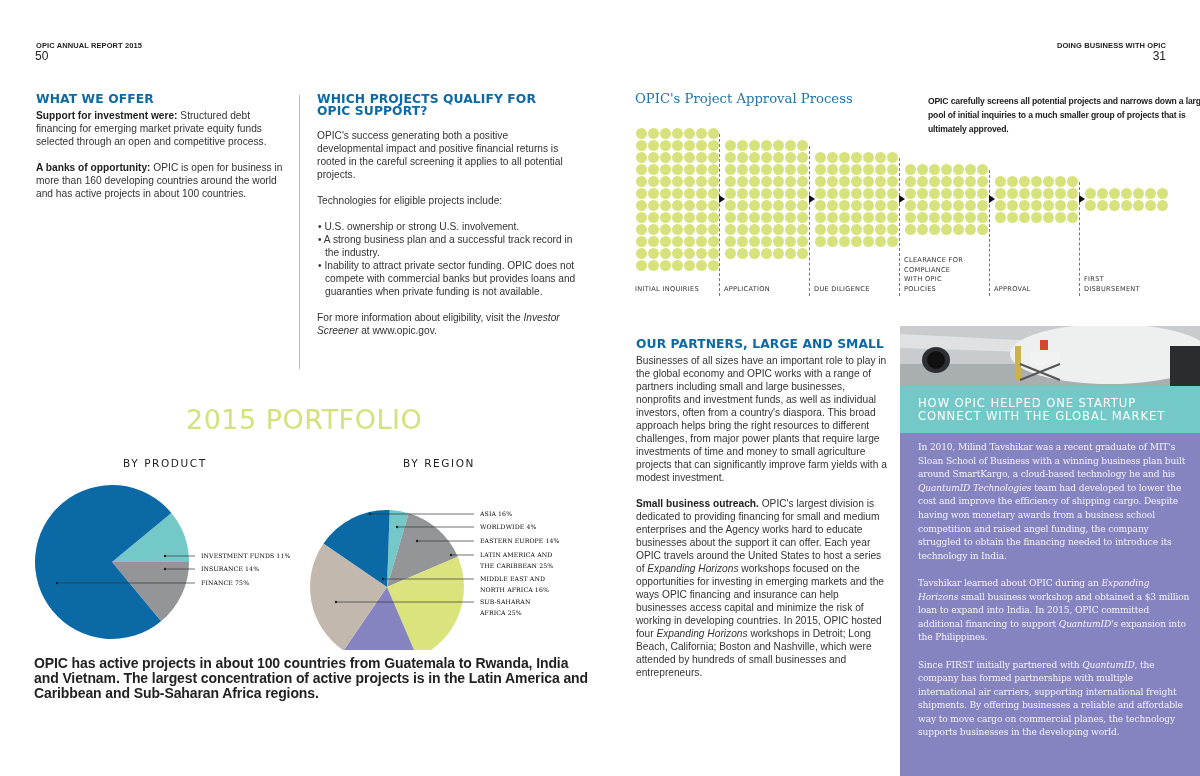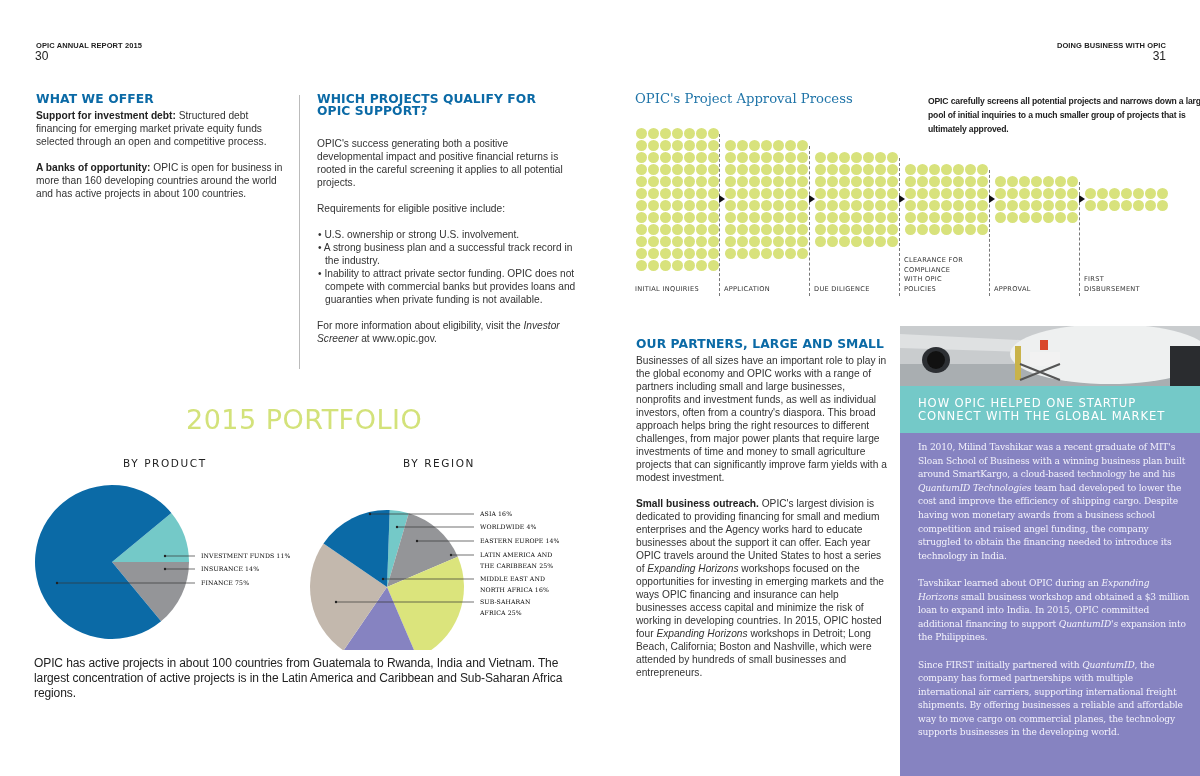--- a/index.html
+++ b/index.html
@@ -18,58 +18,58 @@
 
   .divider-v { position: absolute; left: 299px; top: 95px; width: 1px; height: 274px; background: #bbb; }
 
   ul.reqs { list-style: none; margin-bottom: 13px; }
   ul.reqs li { padding-left: 8px; text-indent: -7px; }
   ul.reqs li::before { content: "• "; }
 
   .portfolio-title { font-family: "DejaVu Sans", sans-serif; font-size: 27px; color: #d3e27a; letter-spacing: 0.5px; }
   .chart-title { font-family: "DejaVu Sans", sans-serif; font-size: 10.5px; letter-spacing: 1.6px; color: #222; }
   .pie-label { font-family: "DejaVu Serif", serif; font-size: 6.2px; color: #444; letter-spacing: 0.1px; }
-  .caption { font-size: 12px; font-weight: normal; line-height: 15px; color: #222; letter-spacing: -0.1px; }
+  .caption { font-size: 14px; font-weight: bold; line-height: 15px; color: #222; letter-spacing: -0.1px; }
 
   .process-title { font-family: "DejaVu Serif", serif; font-size: 13.2px; color: #1f74a8; }
   .process-note { font-size: 8.6px; font-weight: bold; line-height: 14px; color: #222; letter-spacing: -0.15px; }
   .stage-label { font-family: "DejaVu Sans", sans-serif; font-size: 6.6px; line-height: 9.5px; color: #333; letter-spacing: 0.3px; }
   .stage-divider { position: absolute; width: 0; border-left: 1px dashed #777; }
   .stage-arrow { position: absolute; width: 0; height: 0; border-top: 4px solid transparent; border-bottom: 4px solid transparent; border-left: 6px solid #111; }
   .dot { position: absolute; width: 11px; height: 11px; border-radius: 50%; background: #d8e27c; }
 
   .story-photo { position: absolute; left: 900px; top: 326px; width: 300px; height: 60px; overflow: hidden;
     background: linear-gradient(180deg, #cfd2d4 0%, #b7bbbe 45%, #8e9498 100%); }
   .story-band { position: absolute; left: 900px; top: 386px; width: 300px; height: 47px; background: #74c9c8; }
   .story-title { position: absolute; left: 918px; top: 397px; font-family: "DejaVu Sans", sans-serif; font-size: 11.6px; line-height: 13px; color: #ffffff; letter-spacing: 0.9px; }
   .story-body { position: absolute; left: 900px; top: 433px; width: 300px; height: 343px; background: #8683c1; }
   .story-text { position: absolute; left: 918px; top: 441px; width: 274px; font-family: "DejaVu Serif", serif; font-size: 9.1px; line-height: 13.6px; color: #f3f2fb; letter-spacing: -0.15px; }
   .story-text .p { margin-bottom: 13.6px; }
 </style>
 </head>
 <body>
 
 <div class="abs running-head" style="left:36px; top:41px;">OPIC ANNUAL REPORT 2015</div>
-<div class="abs page-num" style="left:35px; top:49px;">30</div>
+<div class="abs page-num" style="left:35px; top:49px;">50</div>
 
 <section class="abs" style="left:36px; top:93px; width:255px;">
   <h2 class="h-blue" style="margin-bottom:4px;">WHAT WE OFFER</h2>
   <div class="body-text">
-    <p class="para"><b>Support for investment debt:</b><span> Structured debt financing for emerging market private equity funds selected through an open and competitive process.</span></p>
+    <p class="para"><b>Support for investment were:</b><span> Structured debt financing for emerging market private equity funds selected through an open and competitive process.</span></p>
     <p class="para"><b>A banks of opportunity:</b><span> OPIC is open for business in more than 160 developing countries around the world and has active projects in about 100 countries.</span></p>
   </div>
 </section>
 
 <div class="divider-v"></div>
 
 <section class="abs" style="left:317px; top:93px; width:260px;">
-  <h2 class="h-blue" style="width:230px; margin-bottom:20px;">WHICH PROJECTS QUALIFY FOR OPIC SUPPORT?</h2>
+  <h2 class="h-blue" style="width:230px; margin-bottom:12px;">WHICH PROJECTS QUALIFY FOR OPIC SUPPORT?</h2>
   <div class="body-text">
     <p class="para">OPIC's success generating both a positive developmental impact and positive financial returns is rooted in the careful screening it applies to all potential projects.</p>
-    <p class="para">Requirements for eligible positive include:</p>
+    <p class="para">Technologies for eligible projects include:</p>
     <ul class="reqs">
       <li>U.S. ownership or strong U.S. involvement.</li>
       <li>A strong business plan and a successful track record in the industry.</li>
       <li>Inability to attract private sector funding. OPIC does not compete with commercial banks but provides loans and guaranties when private funding is not available.</li>
     </ul>
     <p><span>For more information about eligibility, visit the </span><i>Investor Screener</i><span> at www.opic.gov.</span></p>
   </div>
 </section>
 
 <div class="abs portfolio-title" style="left:186px; top:404px;">2015 PORTFOLIO</div>

